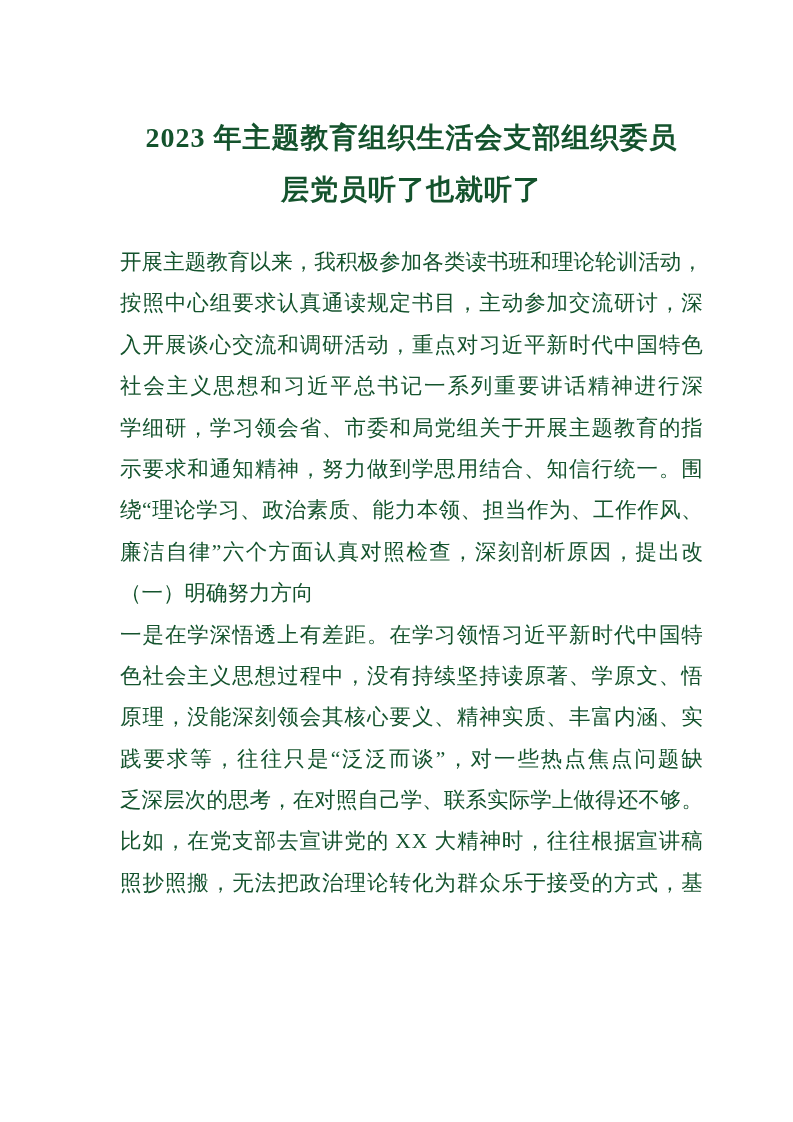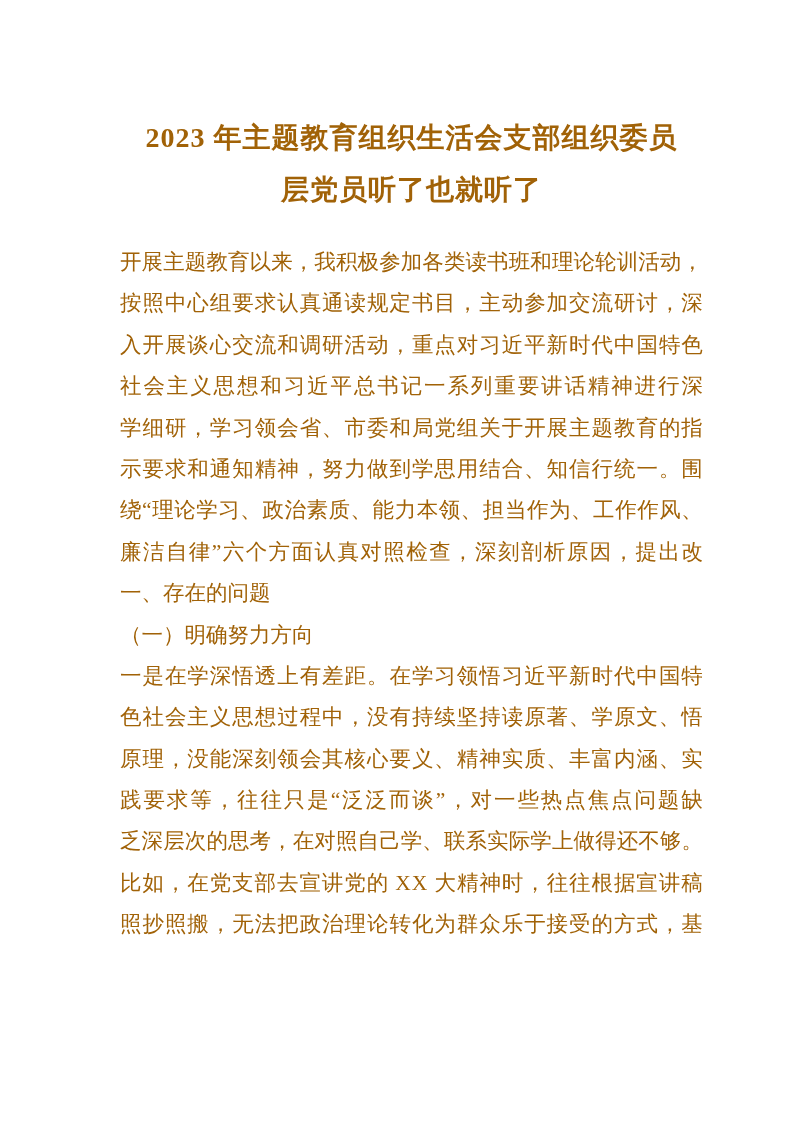--- a/index.html
+++ b/index.html
@@ -7,21 +7,21 @@
     padding: 0;
     background: #ffffff;
   }
   .page {
     position: relative;
     width: 793px;
     height: 1122px;
     background: #ffffff;
     overflow: hidden;
     font-family: "Liberation Serif", "DejaVu Serif", serif;
-    color: #a16207;
+    color: #14532d;
   }
   .content {
     position: absolute;
     left: 120px;
     top: 112px;
     width: 583px;
   }
   .doc-title {
     text-align: center;
     font-weight: bold;
@@ -279,21 +279,20 @@
           <span>刻</span>
           <span>剖</span>
           <span>析</span>
           <span>原</span>
           <span>因</span>
           <span>，</span>
           <span>提</span>
           <span>出</span>
           <span>改</span>
         </div>
-      <div class="line">一、存在的问题</div>
       <div class="line">（一）明确努力方向</div>
       <div class="line fill">
           <span>一</span>
           <span>是</span>
           <span>在</span>
           <span>学</span>
           <span>深</span>
           <span>悟</span>
           <span>透</span>
           <span>上</span>

